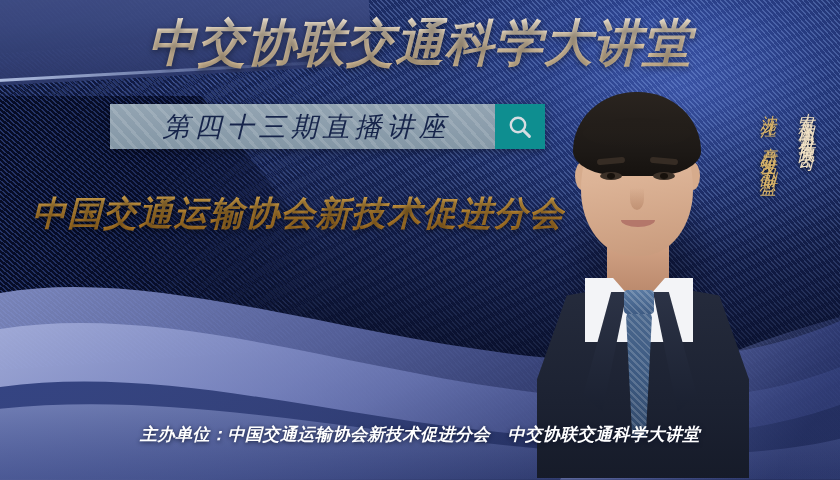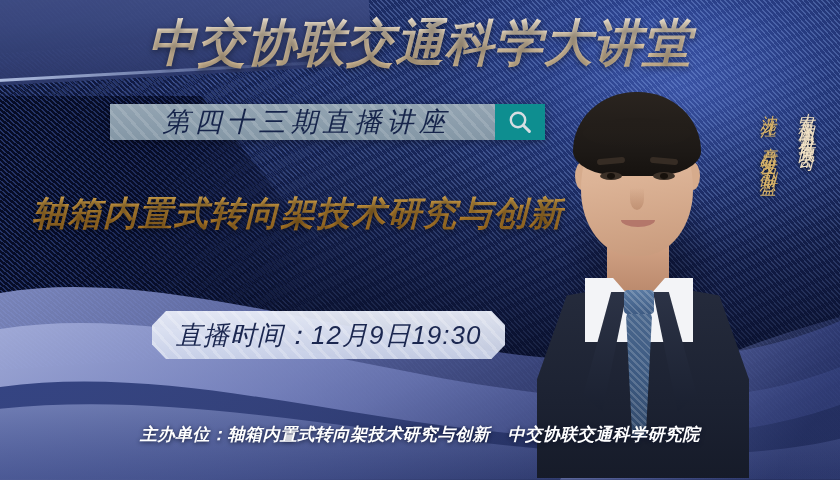--- a/index.html
+++ b/index.html
@@ -170,21 +170,21 @@
     background:linear-gradient(180deg,#fdf3e2 0%,#f1dcbd 46%,#e2c79d 100%);
     -webkit-background-clip:text; background-clip:text;
     -webkit-text-fill-color:transparent;
     text-shadow:0 2px 6px rgba(0,0,0,.45);
     transform:scaleX(.97);
   }
 
   
   .sub-bar{
     position:absolute; left:110px; top:104px;
-    width:435px; height:36px;
+    width:435px; height:45px;
     display:flex; align-items:stretch;
     background:
       repeating-linear-gradient(48deg, rgba(255,255,255,.13) 0 3px, rgba(255,255,255,0) 3px 9px),
       linear-gradient(180deg,#93a4b2 0%,#8497a6 100%);
     box-shadow:0 2px 8px rgba(0,0,0,.35);
   }
   .sub-bar-text{
     flex:1;
     display:flex; align-items:center; justify-content:center;
     font-size:27px; font-weight:400; letter-spacing:5px;
@@ -323,22 +323,21 @@
   <div class="sub-bar">
     <div class="sub-bar-text">第四十三期直播讲座</div>
     <div class="sub-bar-icon">
       <svg width="26" height="26" viewBox="0 0 26 26" aria-hidden="true">
         <circle cx="11" cy="11" r="7.2" fill="none" stroke="#d6dde2" stroke-width="2.4"></circle>
         <line x1="16.2" y1="16.2" x2="22.4" y2="22.4" stroke="#d6dde2" stroke-width="3" stroke-linecap="round"></line>
       </svg>
     </div>
   </div>
 
-  <div class="topic">轴箱内置式转向架技术研究与创新</div>
-
-  <div class="time-pill">直播时间：12月9日19:30</div>
+  <div class="topic">中国交通运输协会新技术促进分会</div>
+
 
   <div class="v-col v-company">中车株洲电力机车有限公司</div>
   <div class="v-col v-person">沈龙江 产品研发中心副总监</div>
 
-  <div class="footer">主办单位：轴箱内置式转向架技术研究与创新　中交协联交通科学研究院</div>
+  <div class="footer">主办单位：中国交通运输协会新技术促进分会　中交协联交通科学大讲堂</div>
 
 </div>
 
 </body></html>

